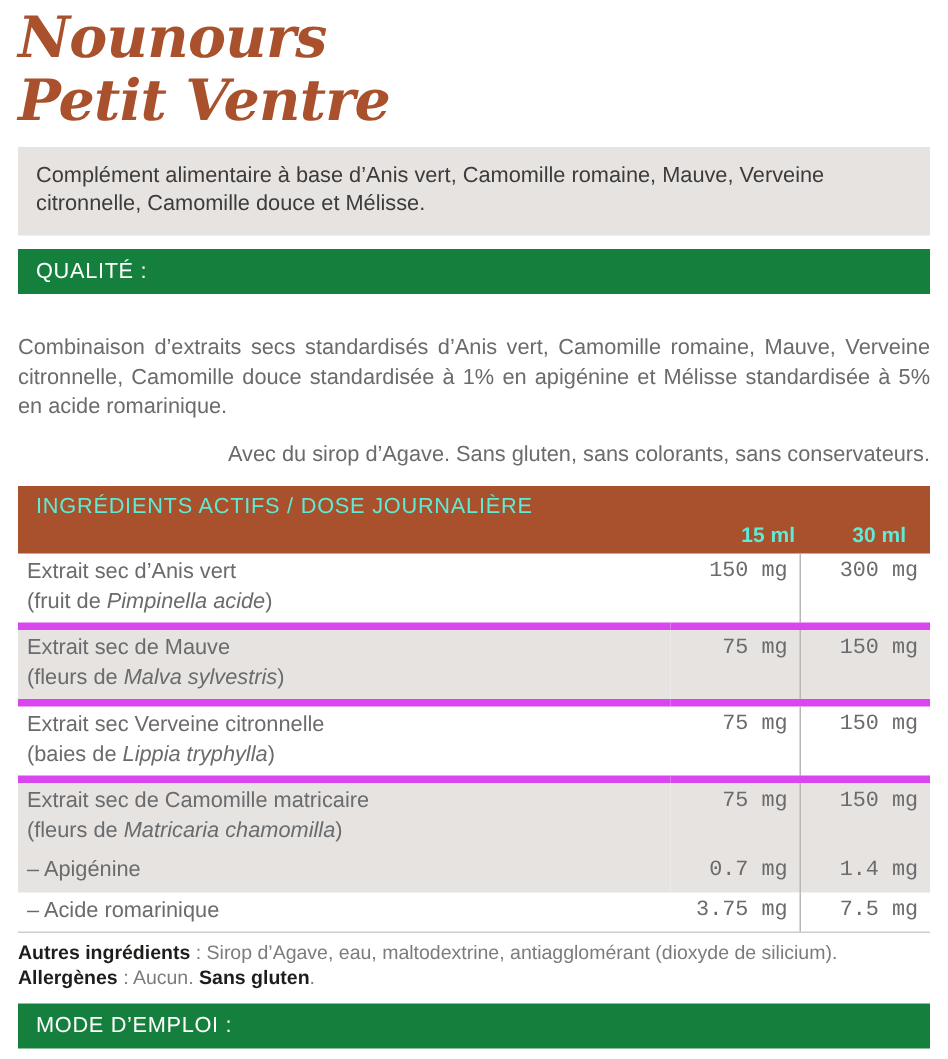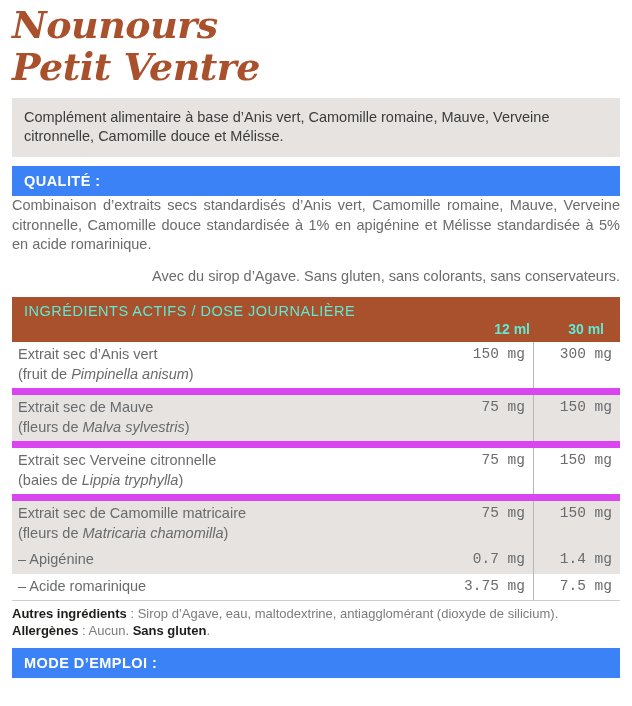--- a/index.html
+++ b/index.html
@@ -45,31 +45,31 @@
     background: #e6e3e1;
     padding: 10px 12px 11px 12px;
     font-size: 14.5px;
     line-height: 19px;
     color: #3c3c3c;
   }
 
   
   .band {
     margin: 9px 12px 0 12px;
-    background: #3b82f6;
+    background: #15803d;
     color: #ffffff;
     font-size: 14.5px;
     letter-spacing: 0.45px;
     padding: 7px 12px 7px 12px;
-    font-weight: bold;
+    font-weight: normal;
   }
 
   
   .qual-body {
-    margin: 0 12px 0 12px;
+    margin: 27px 12px 0 12px;
   }
   .qual-para {
     font-size: 14.5px;
     line-height: 19.5px;
     color: #6a6b6d;
     text-align: justify;
   }
   .qual-para.second {
     margin-top: 12px;
     text-align: right;
@@ -126,21 +126,21 @@
     width: 74px;
     text-align: right;
     padding: 3px 8px 4px 4px;
     white-space: nowrap;
     font-family: Liberation Mono, monospace;
   }
   .ing-table td.dose.c15 {
     border-right: 1px solid #b9b6b4;
   }
   .ing-table tr.sep td {
-    border-top: 7px solid #d946ef;
+    border-top: 5px solid #d946ef;
   }
   .latin {
     font-style: italic;
   }
   .sub-name {
     padding-left: 18px;
   }
   .sub-line td {
     padding-top: 0;
   }
@@ -175,31 +175,31 @@
   <div class="band">QUALITÉ :</div>
 
   <div class="qual-body">
     <div class="qual-para">Combinaison d’extraits secs standardisés d’Anis vert, Camomille romaine, Mauve, Verveine citronnelle, Camomille douce standardisée à 1% en apigénine et Mélisse standardisée à 5% en acide romarinique.</div>
     <div class="qual-para second">Avec du sirop d’Agave. Sans gluten, sans colorants, sans conservateurs.</div>
   </div>
 
   <div class="ing-band">
     <div class="ing-band-title">INGRÉDIENTS ACTIFS / DOSE JOURNALIÈRE</div>
     <div class="ing-band-cols">
-      <div class="col">12 ml</div>
+      <div class="col">15 ml</div>
       <div class="col">30 ml</div>
     </div>
   </div>
 
   <table class="ing-table">
     <tbody>
         <tr>
           <td class="name">
             <div>Extrait sec d’Anis vert</div>
-            <div>(fruit de <span class="latin">Pimpinella anisum</span>)</div>
+            <div>(fruit de <span class="latin">Pimpinella acide</span>)</div>
           </td>
           <td class="dose c15">150 mg</td>
           <td class="dose c30">300 mg</td>
         </tr>
         <tr class="row-alt sep">
           <td class="name">
             <div>Extrait sec de Mauve</div>
             <div>(fleurs de <span class="latin">Malva sylvestris</span>)</div>
           </td>
           <td class="dose c15">75 mg</td>

